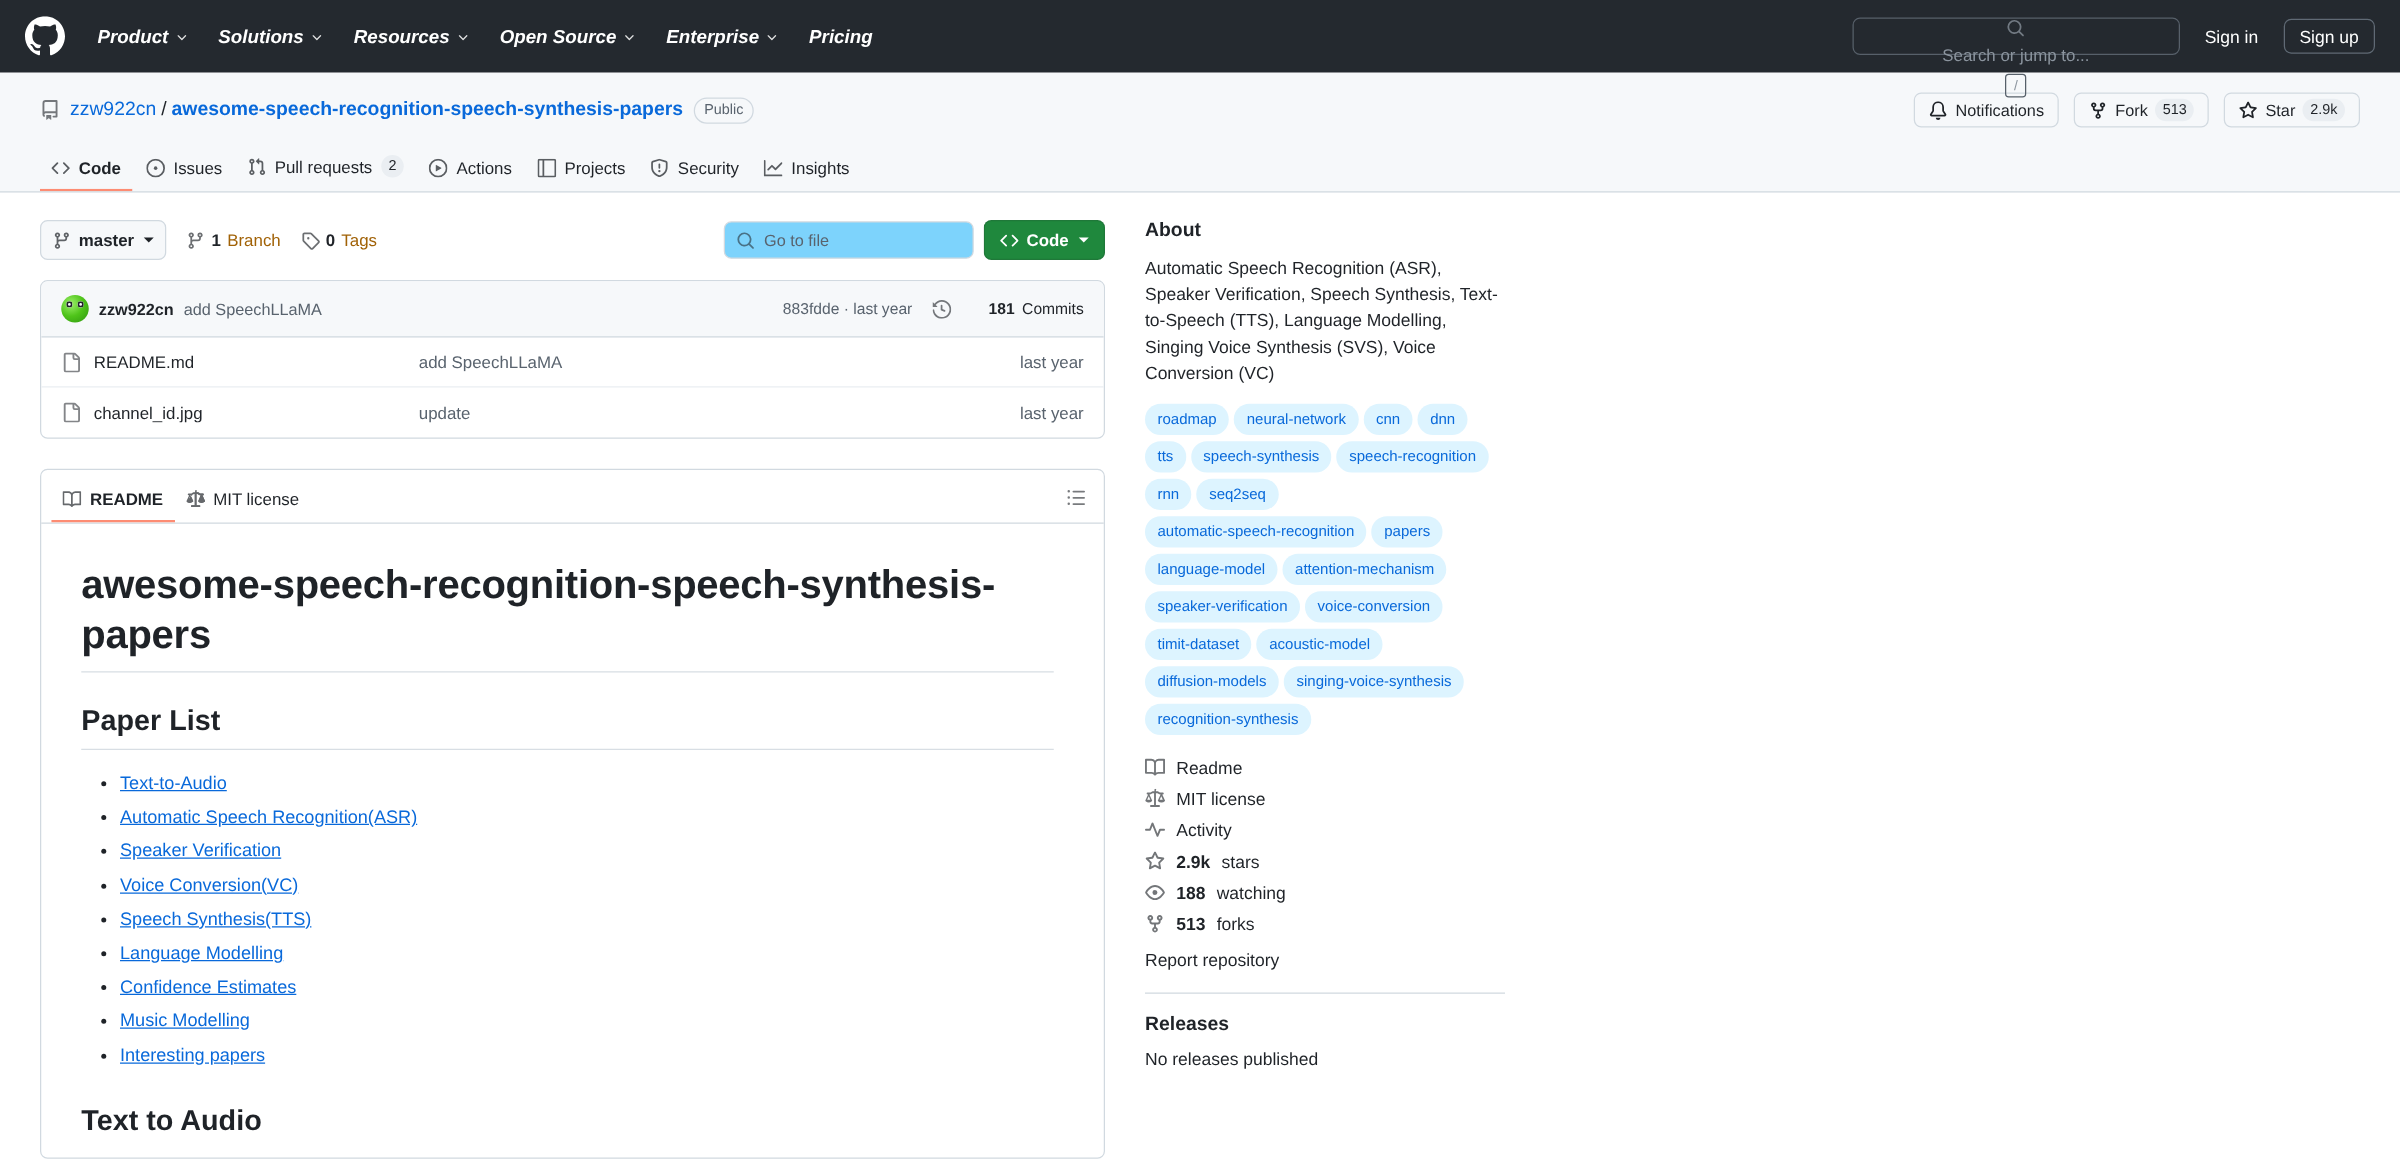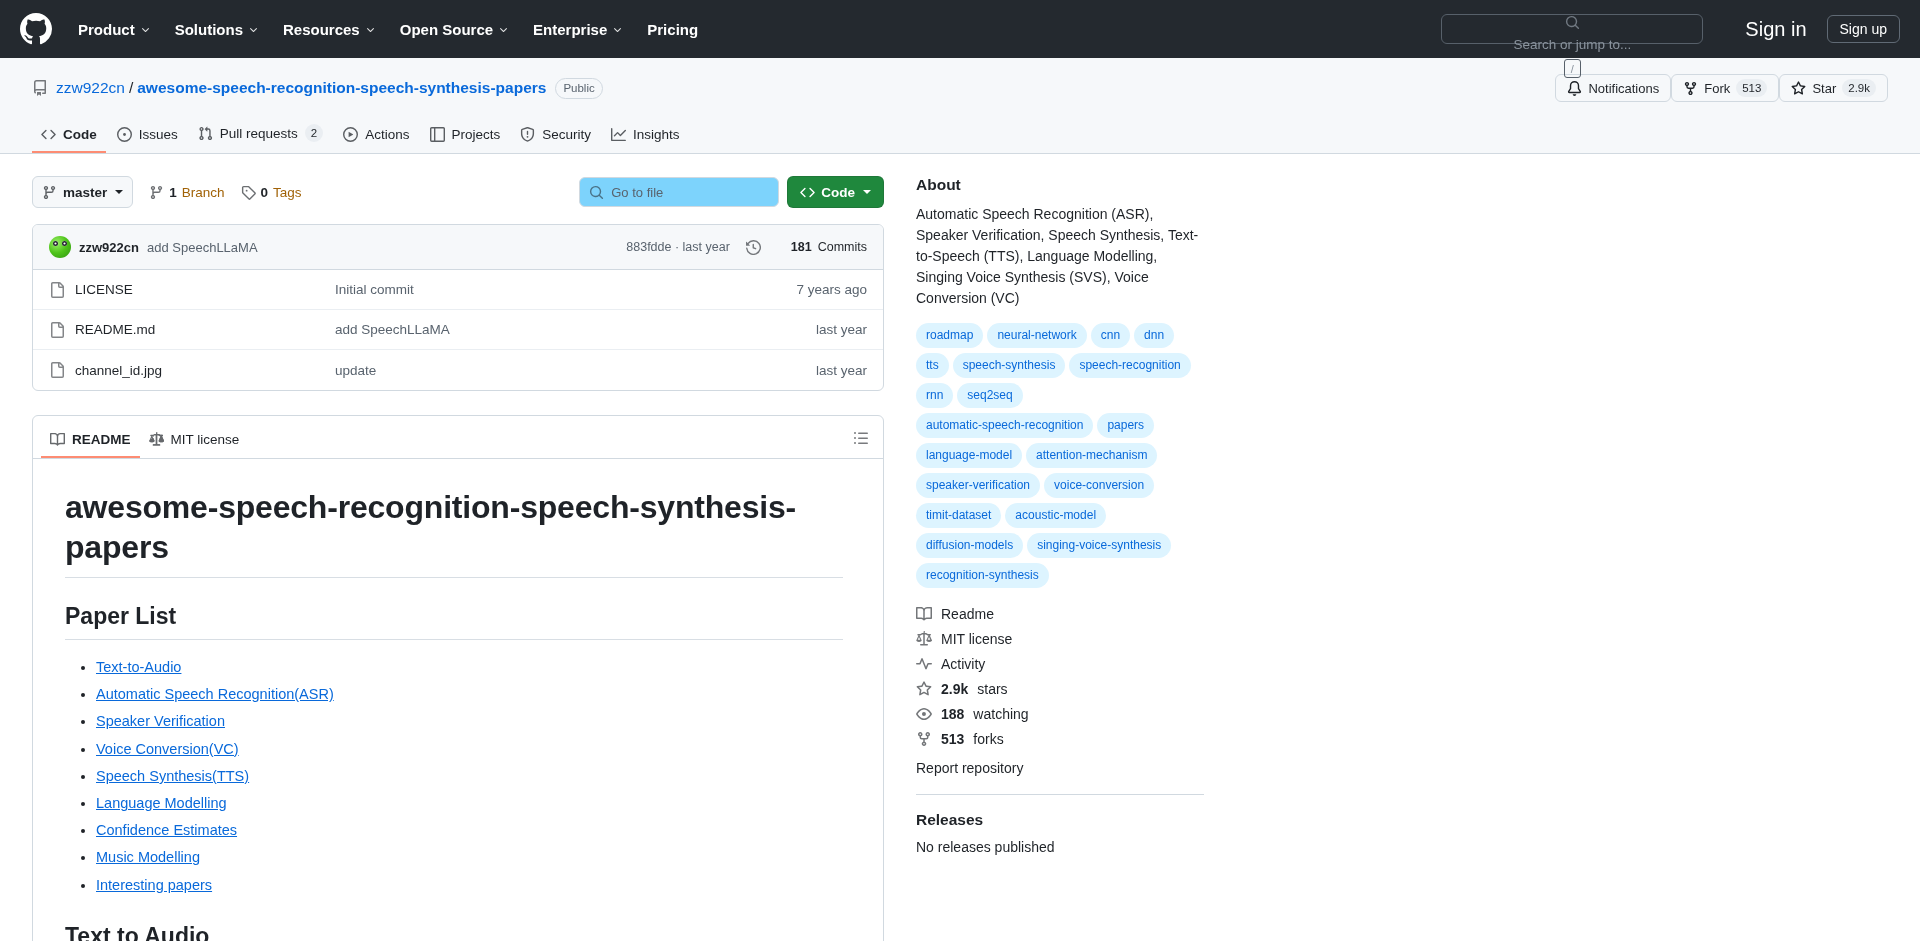--- a/index.html
+++ b/index.html
@@ -17,21 +17,21 @@
   .gh-header {
     height: 58px;
     background: #24292f;
     display: flex;
     align-items: center;
     padding: 0 20px;
     position: relative;
   }
   .gh-logo { width: 32px; height: 32px; margin-right: 14px; flex: 0 0 auto; }
   .gh-logo svg { display: block; }
-  .gnav { display: flex; align-items: center; gap: 0; }
+  .gnav { display: flex; align-items: center; gap: 0; font-style: italic; }
   .gnav-item {
     display: flex; align-items: center; gap: 5px;
     color: #ffffff; font-size: 15px; font-weight: 600;
     padding: 6px 12px; border-radius: 6px; cursor: pointer; white-space: nowrap;
   }
   .chev { width: 11px; height: 11px; display:inline-block; opacity:.85;}
   .chev svg { display: block; }
 
   .hdr-right {
     margin-left: auto; display: flex; align-items: center; gap: 14px;
@@ -45,21 +45,21 @@
     flex-direction: column;
   }
   .search-box .sicon { width: 15px; height: 15px; flex:0 0 auto; opacity:.75; }
   .search-ph { color: #8b949e; font-size: 13.5px; flex: 1; }
   .slash-key {
     border: 1px solid #57606a; border-radius: 3px;
     width: 17px; height: 19px; display: flex;
     align-items: center; justify-content: center;
     color: #8b949e; font-size: 11px; flex: 0 0 auto;
   }
-  .btn-signin { color: #ffffff; font-size: 20px; font-weight: 500; cursor: pointer; padding: 4px 6px; white-space: nowrap; margin-left: 22px;}
+  .btn-signin { color: #ffffff; font-size: 14px; font-weight: 500; cursor: pointer; padding: 4px 6px; white-space: nowrap;}
   .btn-signup {
     color: #ffffff; font-size: 14px; font-weight: 500;
     border: 1px solid #606a75; border-radius: 6px;
     padding: 5px 12px; cursor: pointer; white-space: nowrap;
   }
 
   
   .repo-header {
     background: #f6f8fa;
     border-bottom: 1px solid #d1d9e0;
@@ -68,21 +68,21 @@
   .repo-title-row { display: flex; align-items: center; }
   .repo-icon { width: 16px; height: 16px; margin-right: 8px; opacity: .6; flex:0 0 auto; }
   .repo-owner { color: #0969da; font-size: 15.5px; cursor: pointer; }
   .repo-sep { color: #1f2328; font-size: 15.5px; margin: 0 4px; }
   .repo-name { color: #0969da; font-size: 15.5px; font-weight: 600; cursor: pointer; }
   .repo-vis {
     margin-left: 9px; font-size: 11.5px; color: #59636e;
     border: 1px solid #d1d9e0; border-radius: 2em; padding: 1px 7px 2px 7px;
     line-height: 16px;
   }
-  .repo-actions { margin-left: auto; display: flex; align-items: center; gap: 0; }
+  .repo-actions { margin-left: auto; display: flex; align-items: center; gap: 12px; }
   .act-btn {
     display: flex; align-items: center; gap: 6px;
     border: 1px solid #d1d9e0; border-radius: 6px;
     background: #f6f8fa; padding: 4px 11px; height: 28px;
     font-size: 13px; font-weight: 500; color: #1f2328; cursor: pointer;
     white-space: nowrap;
   }
   .act-btn .ic { width: 15px; height: 15px; flex: 0 0 auto; }
   .counter {
     background: #eaeef2; border-radius: 2em; padding: 1px 6px;
@@ -451,28 +451,20 @@
           <div class="commits-count">
             <span class="ic"><svg viewBox="0 0 16 16" width="15" height="15">
                   <path d="m.427 1.927 1.215 1.215a8.002 8.002 0 1 1-1.6 5.685.75.75 0 1 1 1.493-.154 6.5 6.5 0 1 0 1.18-4.458l1.358 1.358A.25.25 0 0 1 3.896 6H.25A.25.25 0 0 1 0 5.75V2.104a.25.25 0 0 1 .427-.177ZM7.75 4a.75.75 0 0 1 .75.75v2.992l2.028.812a.75.75 0 0 1-.557 1.392l-2.5-1A.751.751 0 0 1 7 8.25v-3.5A.75.75 0 0 1 7.75 4Z"></path>
                 </svg></span>
             <b>181</b>
             <span>Commits</span>
           </div>
         </div>
       </div>
 
-      <div class="frow">
-        <span class="ficon"><svg viewBox="0 0 16 16" width="16" height="16">
-              <path d="M2 1.75C2 .784 2.784 0 3.75 0h6.586c.464 0 .909.184 1.237.513l2.914 2.914c.329.328.513.773.513 1.237v9.586A1.75 1.75 0 0 1 13.25 16h-9.5A1.75 1.75 0 0 1 2 14.25Zm1.75-.25a.25.25 0 0 0-.25.25v12.5c0 .138.112.25.25.25h9.5a.25.25 0 0 0 .25-.25V6h-2.75A1.75 1.75 0 0 1 9 4.25V1.5Zm6.75.062V4.25c0 .138.112.25.25.25h2.688l-.011-.013-2.914-2.914-.013-.011Z"></path>
-            </svg></span>
-        <span class="fname">LICENSE</span>
-        <span class="fmsg">Initial commit</span>
-        <span class="ftime">7 years ago</span>
-      </div>
       <div class="frow">
         <span class="ficon"><svg viewBox="0 0 16 16" width="16" height="16">
               <path d="M2 1.75C2 .784 2.784 0 3.75 0h6.586c.464 0 .909.184 1.237.513l2.914 2.914c.329.328.513.773.513 1.237v9.586A1.75 1.75 0 0 1 13.25 16h-9.5A1.75 1.75 0 0 1 2 14.25Zm1.75-.25a.25.25 0 0 0-.25.25v12.5c0 .138.112.25.25.25h9.5a.25.25 0 0 0 .25-.25V6h-2.75A1.75 1.75 0 0 1 9 4.25V1.5Zm6.75.062V4.25c0 .138.112.25.25.25h2.688l-.011-.013-2.914-2.914-.013-.011Z"></path>
             </svg></span>
         <span class="fname">README.md</span>
         <span class="fmsg">add SpeechLLaMA</span>
         <span class="ftime">last year</span>
       </div>
       <div class="frow">
         <span class="ficon"><svg viewBox="0 0 16 16" width="16" height="16">

